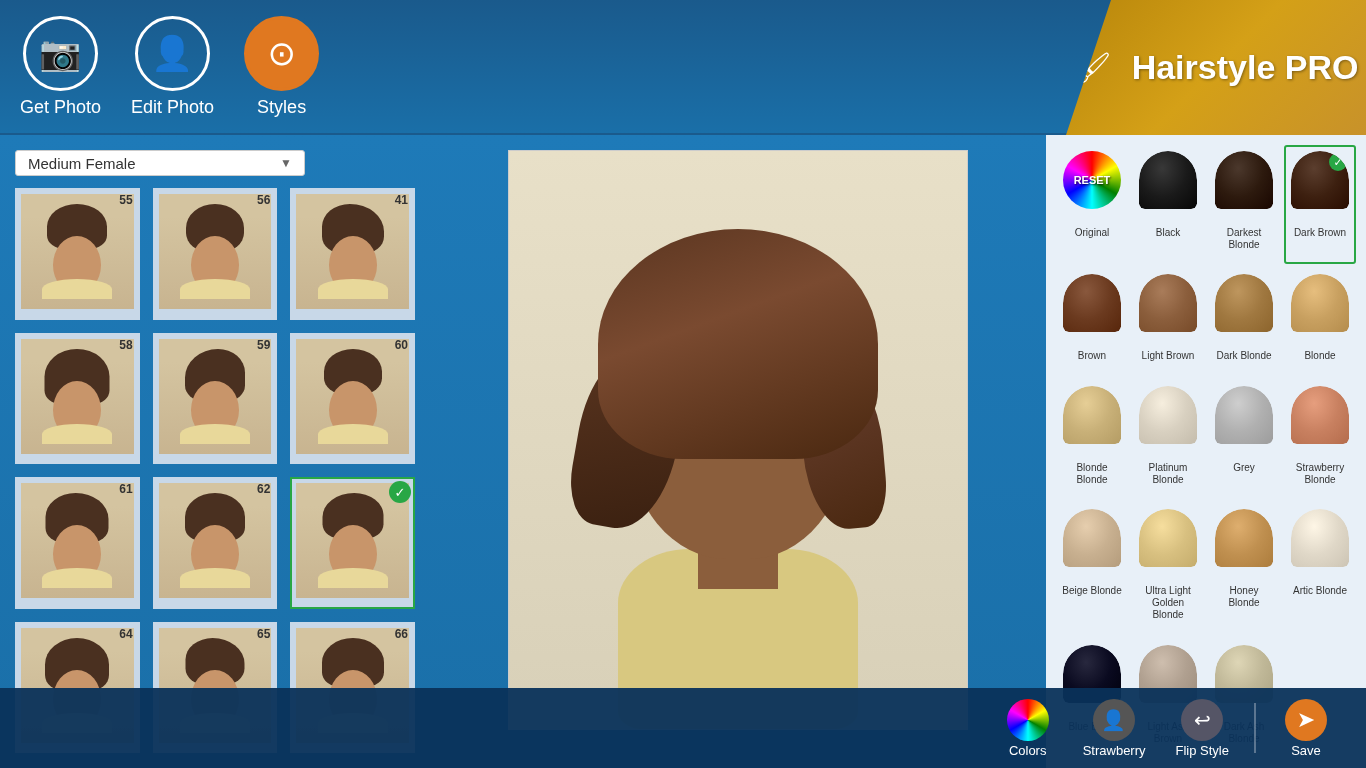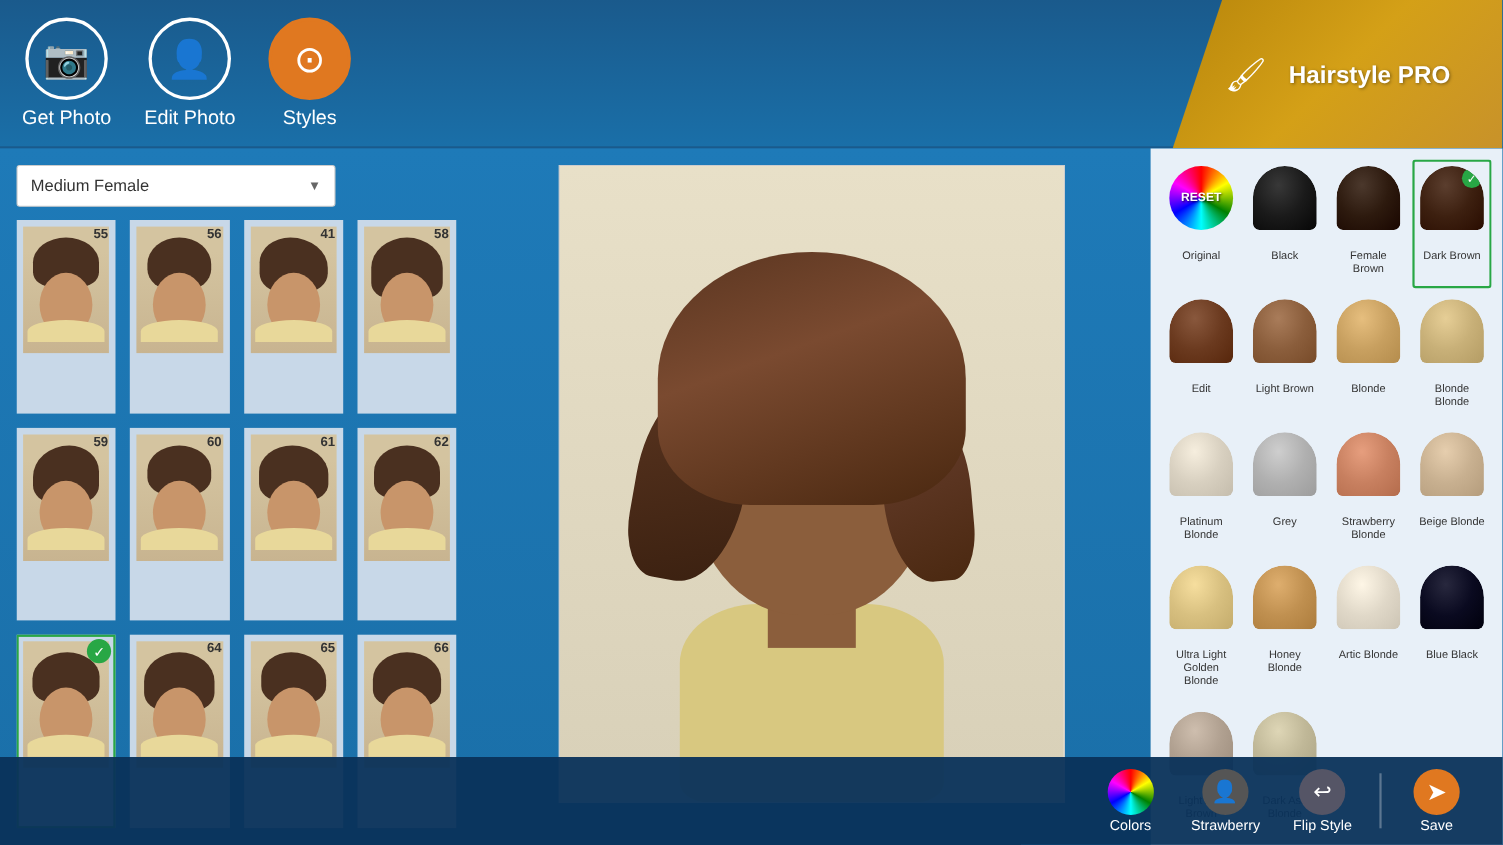--- a/index.html
+++ b/index.html
@@ -58,21 +58,21 @@
       width: 300px;
       height: 135px;
       background: linear-gradient(135deg, #b8860b 0%, #d4a017 50%, #c8922a 100%);
       display: flex;
       align-items: center;
       justify-content: center;
       clip-path: polygon(15% 0%, 100% 0%, 100% 100%, 0% 100%);
     }
     .header-logo .logo-text {
       color: white;
-      font-size: 22px;
+      font-size: 34px;
       font-weight: bold;
       text-shadow: 1px 1px 3px rgba(0,0,0,0.4);
       margin-left: 20px;
     }
     .header-logo .logo-icon {
       font-size: 30px;
       color: white;
     }
 
     
@@ -90,39 +90,39 @@
       height: 100%;
       padding: 15px;
       display: flex;
       flex-direction: column;
     }
     .dropdown-container {
       margin-bottom: 12px;
     }
     .dropdown {
       width: 290px;
-      height: 38px;
+      height: 26px;
       background: white;
       border: 1px solid #ccc;
       border-radius: 3px;
       display: flex;
       align-items: center;
       justify-content: space-between;
       padding: 0 12px;
       cursor: pointer;
       font-size: 15px;
       color: #333;
     }
     .dropdown .arrow {
       font-size: 12px;
       color: #666;
     }
     .style-grid {
       display: grid;
-      grid-template-columns: repeat(4, 1fr);
+      grid-template-columns: repeat(3, 1fr);
       gap: 13px;
       overflow: hidden;
       flex: 1;
     }
     .style-item {
       position: relative;
       background: #c8d8e8;
       cursor: pointer;
       display: flex;
       align-items: flex-start;
@@ -619,40 +619,46 @@
         <div class="color-item">
           <div class="color-swatch">
             <div class="color-swatch-inner" style="background: radial-gradient(at 40% 30%, rgb(56, 56, 56) 0%, rgb(26, 26, 26) 50%, rgb(6, 6, 6) 100%); border-radius: 50% 50% 10% 10%; width: 100%; height: 100%;"></div>
           </div>
           <span class="color-label">Black</span>
         </div>
         <div class="color-item">
           <div class="color-swatch">
             <div class="color-swatch-inner" style="background: radial-gradient(at 40% 30%, rgb(75, 56, 44) 0%, rgb(45, 26, 14) 50%, rgb(25, 6, 0) 100%); border-radius: 50% 50% 10% 10%; width: 100%; height: 100%;"></div>
           </div>
-          <span class="color-label">Female Brown</span>
+          <span class="color-label">Darkest Blonde</span>
         </div>
         <div class="color-item selected">
           <div class="color-swatch">
             <div class="color-check" style="display: flex;">✓</div>
             <div class="color-swatch-inner" style="background: radial-gradient(at 40% 30%, rgb(91, 62, 46) 0%, rgb(61, 32, 16) 50%, rgb(41, 12, 0) 100%); border-radius: 50% 50% 10% 10%; width: 100%; height: 100%;"></div>
           </div>
           <span class="color-label">Dark Brown</span>
         </div>
         <div class="color-item">
           <div class="color-swatch">
             <div class="color-swatch-inner" style="background: radial-gradient(at 40% 30%, rgb(137, 88, 61) 0%, rgb(107, 58, 31) 50%, rgb(87, 38, 11) 100%); border-radius: 50% 50% 10% 10%; width: 100%; height: 100%;"></div>
           </div>
-          <span class="color-label">Edit</span>
+          <span class="color-label">Brown</span>
         </div>
         <div class="color-item">
           <div class="color-swatch">
             <div class="color-swatch-inner" style="background: radial-gradient(at 40% 30%, rgb(169, 124, 90) 0%, rgb(139, 94, 60) 50%, rgb(119, 74, 40) 100%); border-radius: 50% 50% 10% 10%; width: 100%; height: 100%;"></div>
           </div>
           <span class="color-label">Light Brown</span>
+        </div>
+        <div class="color-item">
+          <div class="color-swatch">
+            <div class="color-swatch-inner" style="background: radial-gradient(at 40% 30%, rgb(190, 150, 94) 0%, rgb(160, 120, 64) 50%, rgb(140, 100, 44) 100%); border-radius: 50% 50% 10% 10%; width: 100%; height: 100%;"></div>
+          </div>
+          <span class="color-label">Dark Blonde</span>
         </div>
         <div class="color-item">
           <div class="color-swatch">
             <div class="color-swatch-inner" style="background: radial-gradient(at 40% 30%, rgb(230, 190, 126) 0%, rgb(200, 160, 96) 50%, rgb(180, 140, 76) 100%); border-radius: 50% 50% 10% 10%; width: 100%; height: 100%;"></div>
           </div>
           <span class="color-label">Blonde</span>
         </div>
         <div class="color-item">
           <div class="color-swatch">
             <div class="color-swatch-inner" style="background: radial-gradient(at 40% 30%, rgb(230, 206, 150) 0%, rgb(200, 176, 120) 50%, rgb(180, 156, 100) 100%); border-radius: 50% 50% 10% 10%; width: 100%; height: 100%;"></div>

